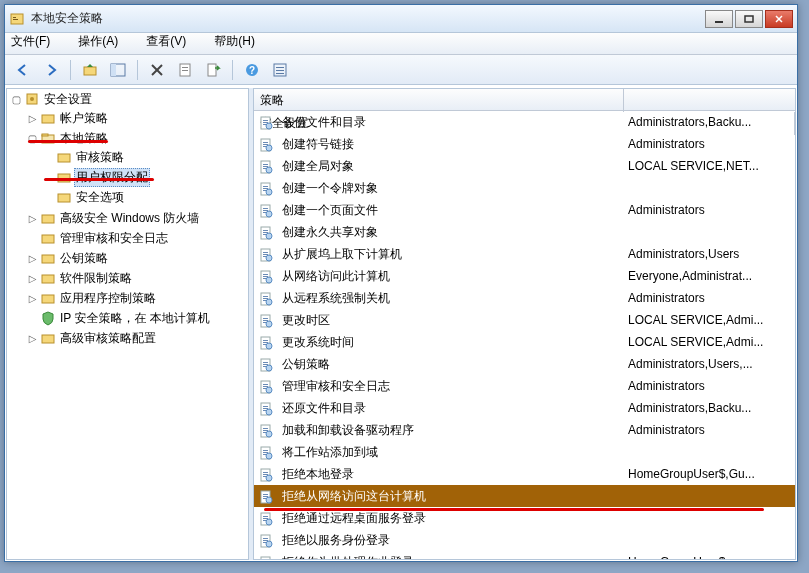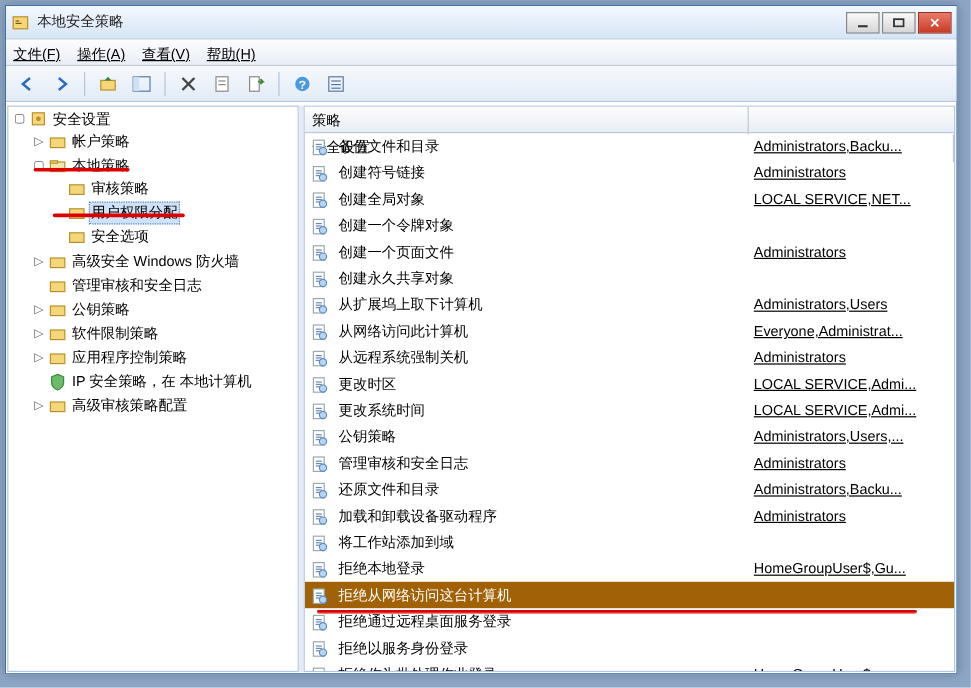--- a/index.html
+++ b/index.html
@@ -4,21 +4,21 @@
 <style>
   * { box-sizing: border-box; margin: 0; padding: 0; }
   body { font-family: "Microsoft YaHei", Tahoma, sans-serif; font-size: 12px; background: #8da6c5; width: 809px; height: 573px; overflow: hidden; position: relative; }
   .window { position: absolute; left: 4px; top: 4px; width: 794px; height: 558px; background: #fff; border: 1px solid #3a6ea5; box-shadow: 0 0 8px rgba(0,0,0,0.3); }
   .titlebar { height: 28px; background: linear-gradient(#f3f8fe,#d6e5f5); display: flex; align-items: center; padding: 0 4px; border-bottom: 1px solid #b5c6d9; }
   .titlebar .ticon { width: 16px; height: 16px; margin-right: 6px; }
   .titlebar .ttext { flex: 1; color: #222; }
   .winbtns { display: flex; gap: 2px; }
   .winbtn { width: 28px; height: 18px; border: 1px solid #888; background: linear-gradient(#f9f9f9,#d6d6d6); font-size: 10px; display: flex; align-items: center; justify-content: center; cursor: pointer; }
   .winbtn.close { background: linear-gradient(#e97b6a,#c83b24); color: #fff; border-color: #a52e1b; }
-  .menubar { height: 22px; background: linear-gradient(#fdfdfd,#e8eef6); border-bottom: 1px solid #c0c9d6; display: flex; align-items: flex-end; padding: 0 6px; gap: 14px; text-decoration: underline; }
+  .menubar { height: 22px; background: linear-gradient(#fdfdfd,#e8eef6); border-bottom: 1px solid #c0c9d6; display: flex; align-items: flex-start; padding: 0 6px; gap: 28px; }
   .menuitem { cursor: pointer; }
   .toolbar { height: 30px; background: linear-gradient(#f6f9fd,#e2ebf6); border-bottom: 1px solid #b5c6d9; display: flex; align-items: center; padding: 0 6px; gap: 4px; }
   .tbtn { width: 24px; height: 24px; display: flex; align-items: center; justify-content: center; border: 1px solid transparent; cursor: pointer; }
   .tsep { width: 1px; height: 20px; background: #b5c6d9; margin: 0 3px; }
   .content { position: absolute; top: 83px; left: 1px; right: 1px; bottom: 1px; display: flex; }
   .treewrap { width: 243px; border: 1px solid #b5c6d9; background: #fff; overflow: auto; }
   .tree ul { list-style: none; padding-left: 16px; }
   .tree > ul { padding-left: 4px; }
   .tree li { white-space: nowrap; padding: 1px 0; }
   .nrow { display: flex; align-items: center; gap: 2px; cursor: pointer; height: 18px; }
@@ -33,21 +33,21 @@
   .colh.c1 { width: 370px; }
   .colh.c2 { flex: 1; }
   .scrollbar-head { width: 17px; border-left: 1px solid #c0c9d6; background: #eef2f8; }
   .listbody { flex: 1; overflow-y: scroll; overflow-x: hidden; }
   .listbody::-webkit-scrollbar { width: 17px; }
   .listbody::-webkit-scrollbar-track { background: #eef2f8; }
   .listbody::-webkit-scrollbar-thumb { background: #c3d1e3; border: 1px solid #a0b7d1; }
   .row { display: flex; align-items: center; height: 22px; cursor: default; }
   .row.sel { background: #a16207; color: #fff; }
   .cell1 { width: 370px; display: flex; align-items: flex-end; gap: 8px; padding-left: 4px; }
-  .cell2 { flex: 1; padding-left: 4px; overflow: hidden; text-overflow: ellipsis; white-space: nowrap; text-decoration: underline; }
+  .cell2 { flex: 1; padding-left: 4px; overflow: hidden; text-overflow: ellipsis; white-space: nowrap; }
   .picon { width: 16px; height: 16px; flex-shrink: 0; }
   .redmark { position: absolute; height: 3px; background: #d00; pointer-events: none; border-radius: 2px; }
   svg { display: block; }
 </style>
 </head>
 <body>
 
 <div class="window">
 
   <div class="titlebar">

